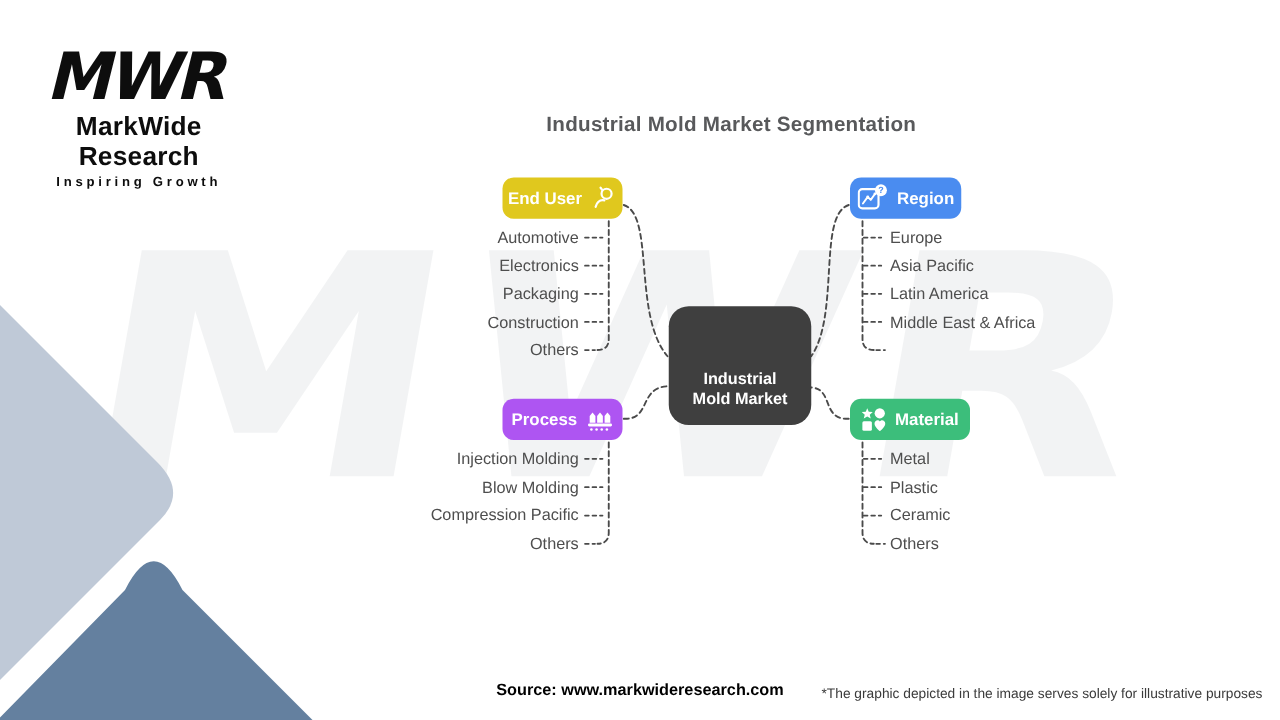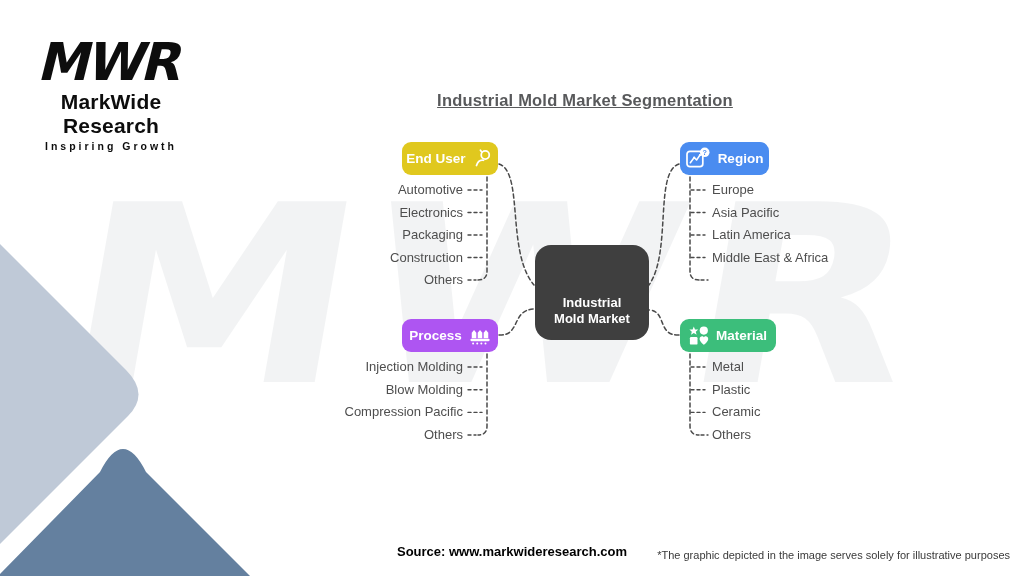--- a/index.html
+++ b/index.html
@@ -15,21 +15,21 @@
   .decor-svg{position:absolute;left:0;top:0;z-index:1;}
 
   
   .logo{position:absolute;left:34px;top:34px;width:154px;text-align:center;color:#0d0d0d;z-index:3;}
   .logo-monogram{font-family:"DejaVu Sans",sans-serif;font-size:52px;font-weight:bold;
                  letter-spacing:-3px;line-height:56px;transform:skewX(-14deg);}
   .logo-name{font-size:21px;font-weight:bold;margin-top:0;letter-spacing:0.2px;}
   .logo-tagline{font-size:10.5px;font-weight:bold;letter-spacing:3px;margin-top:2px;}
 
   .title{position:absolute;left:285px;top:91px;width:600px;text-align:center;
-         font-size:16.5px;font-weight:bold;color:#58595B;letter-spacing:0.2px;z-index:3;text-decoration:underline;}
+         font-size:16.5px;font-weight:bold;color:#58595B;letter-spacing:0.2px;z-index:3;}
 
   .connectors{position:absolute;left:0;top:0;z-index:2;}
 
   .center-node{position:absolute;left:535px;top:245px;width:114px;height:95px;background:#3F3F3F;
                border-radius:16px;display:flex;flex-direction:column;justify-content:flex-end;
                align-items:center;box-sizing:border-box;padding-bottom:13px;color:#ffffff;
                font-size:13px;font-weight:bold;line-height:16px;text-align:center;z-index:3;}
 
   .branch-node{position:absolute;height:33px;border-radius:9px;display:flex;align-items:center;
                justify-content:center;gap:7px;color:#fff;font-size:13.5px;font-weight:bold;z-index:3;}

